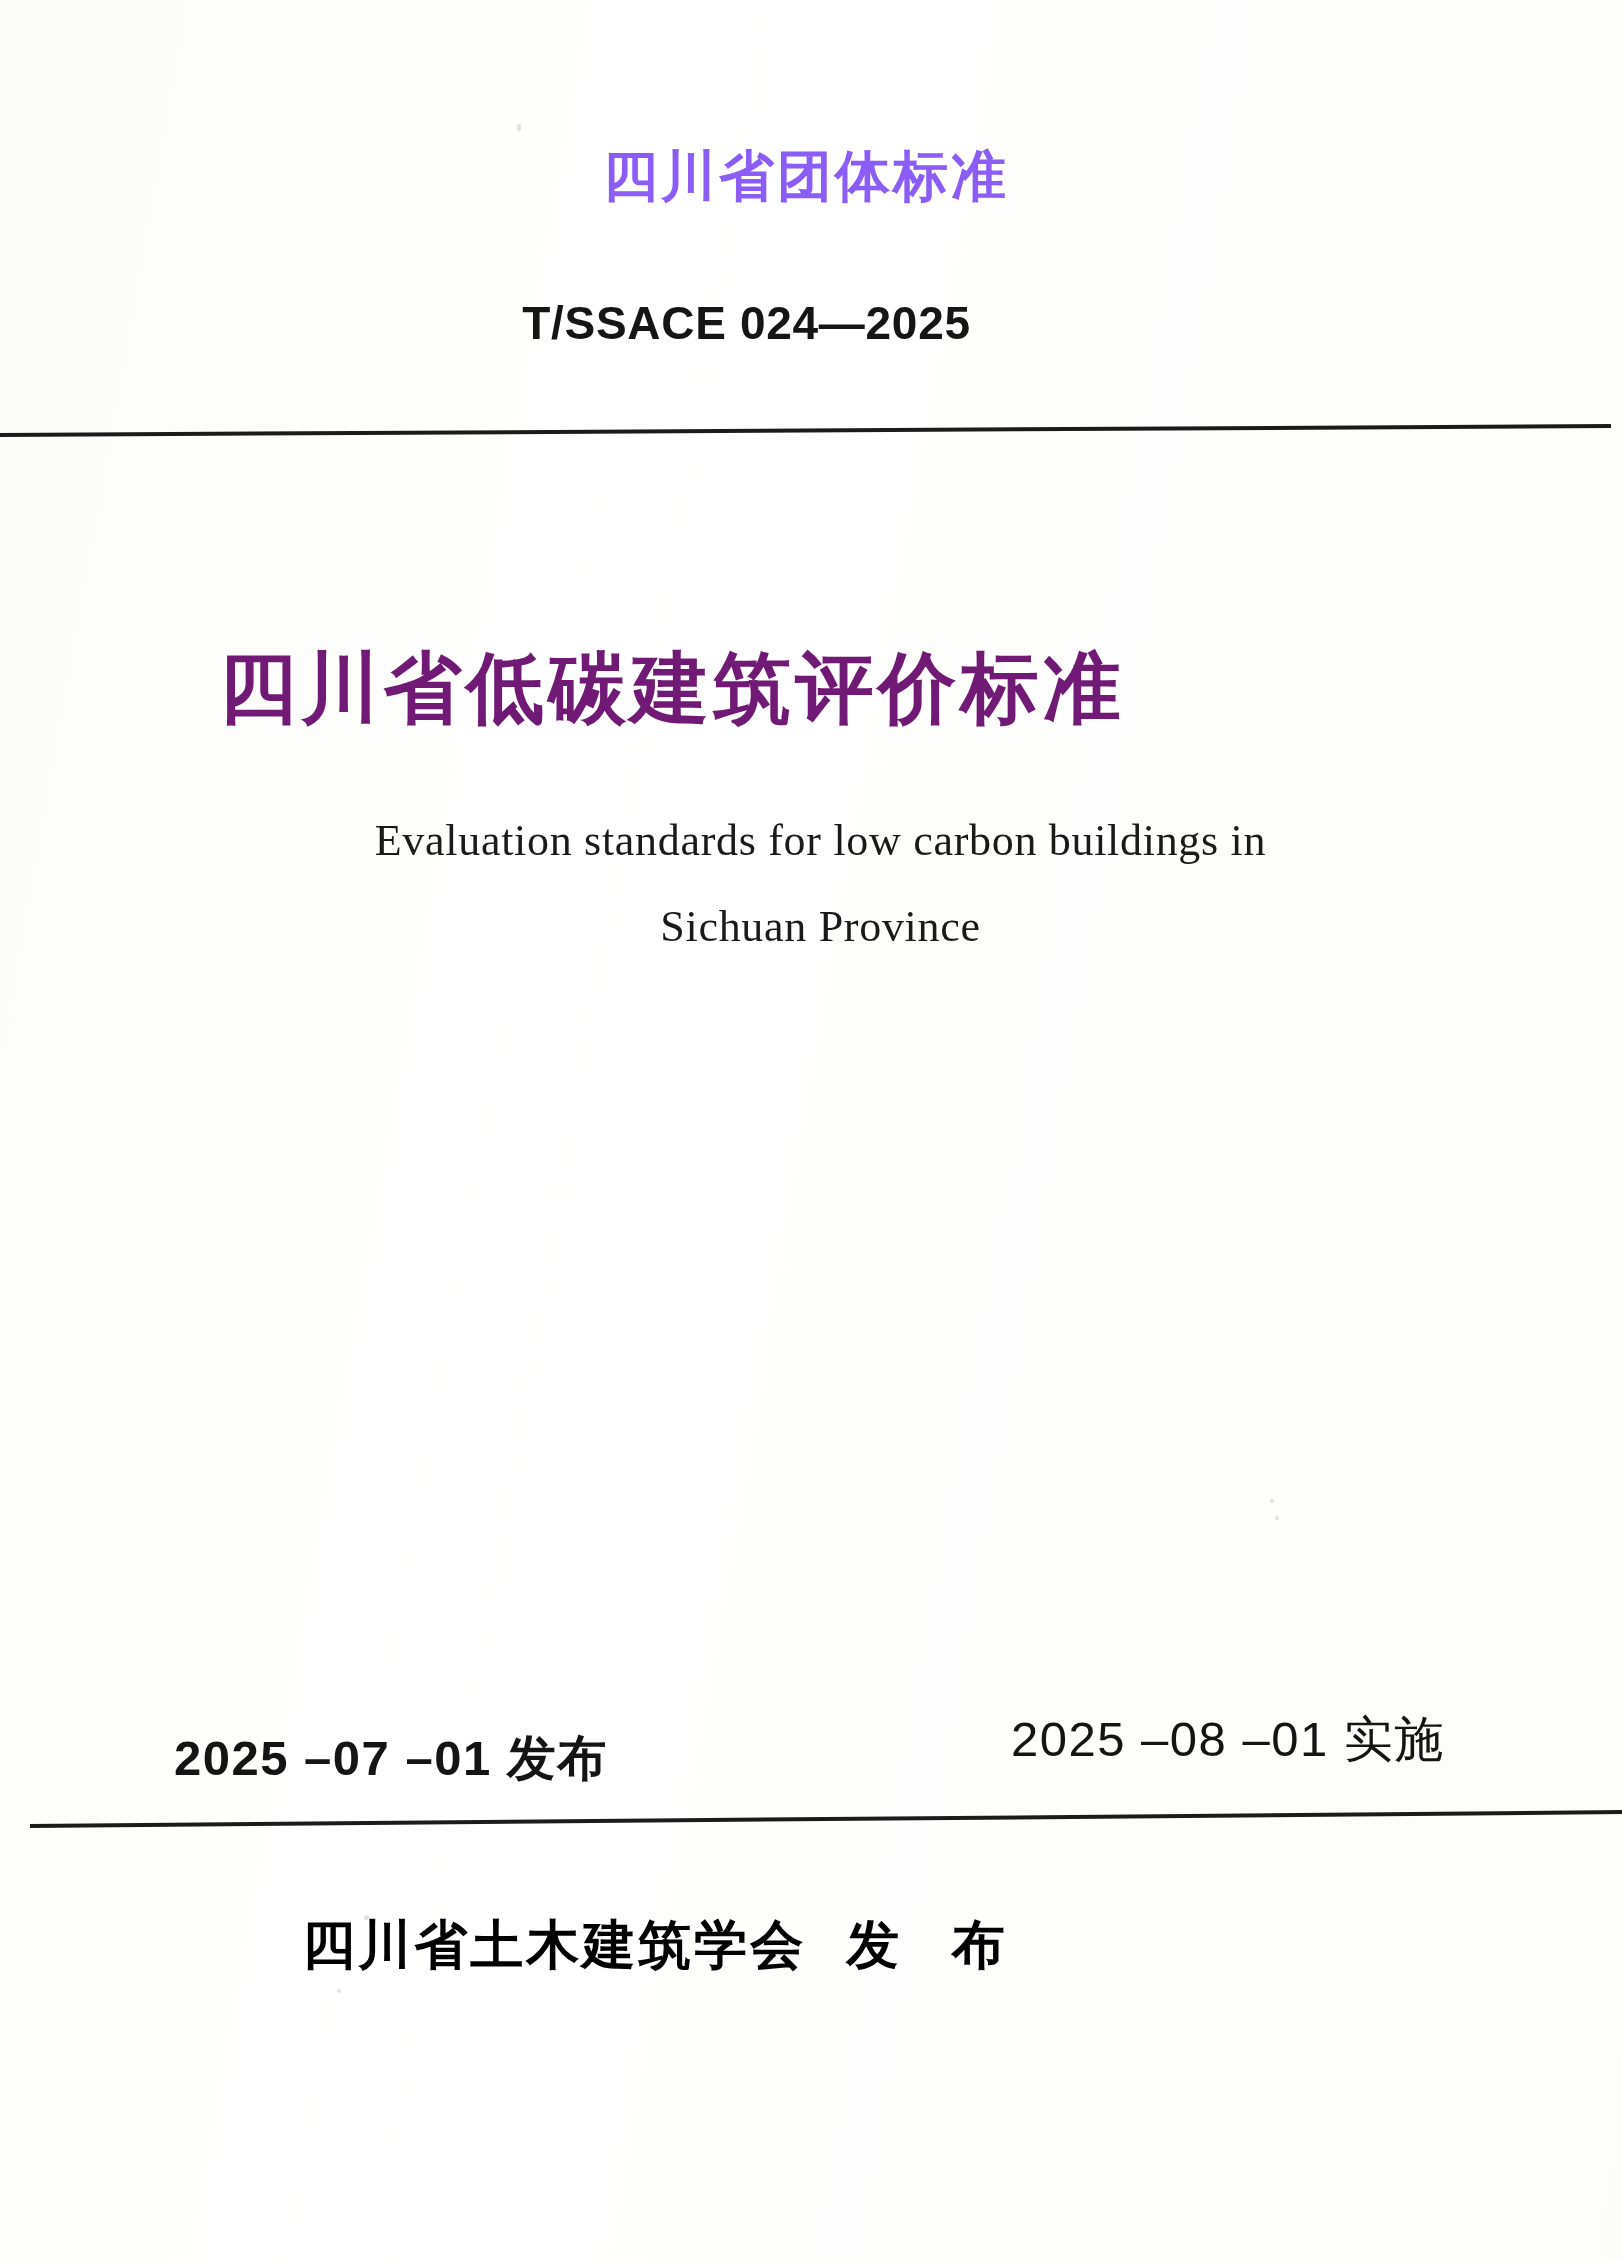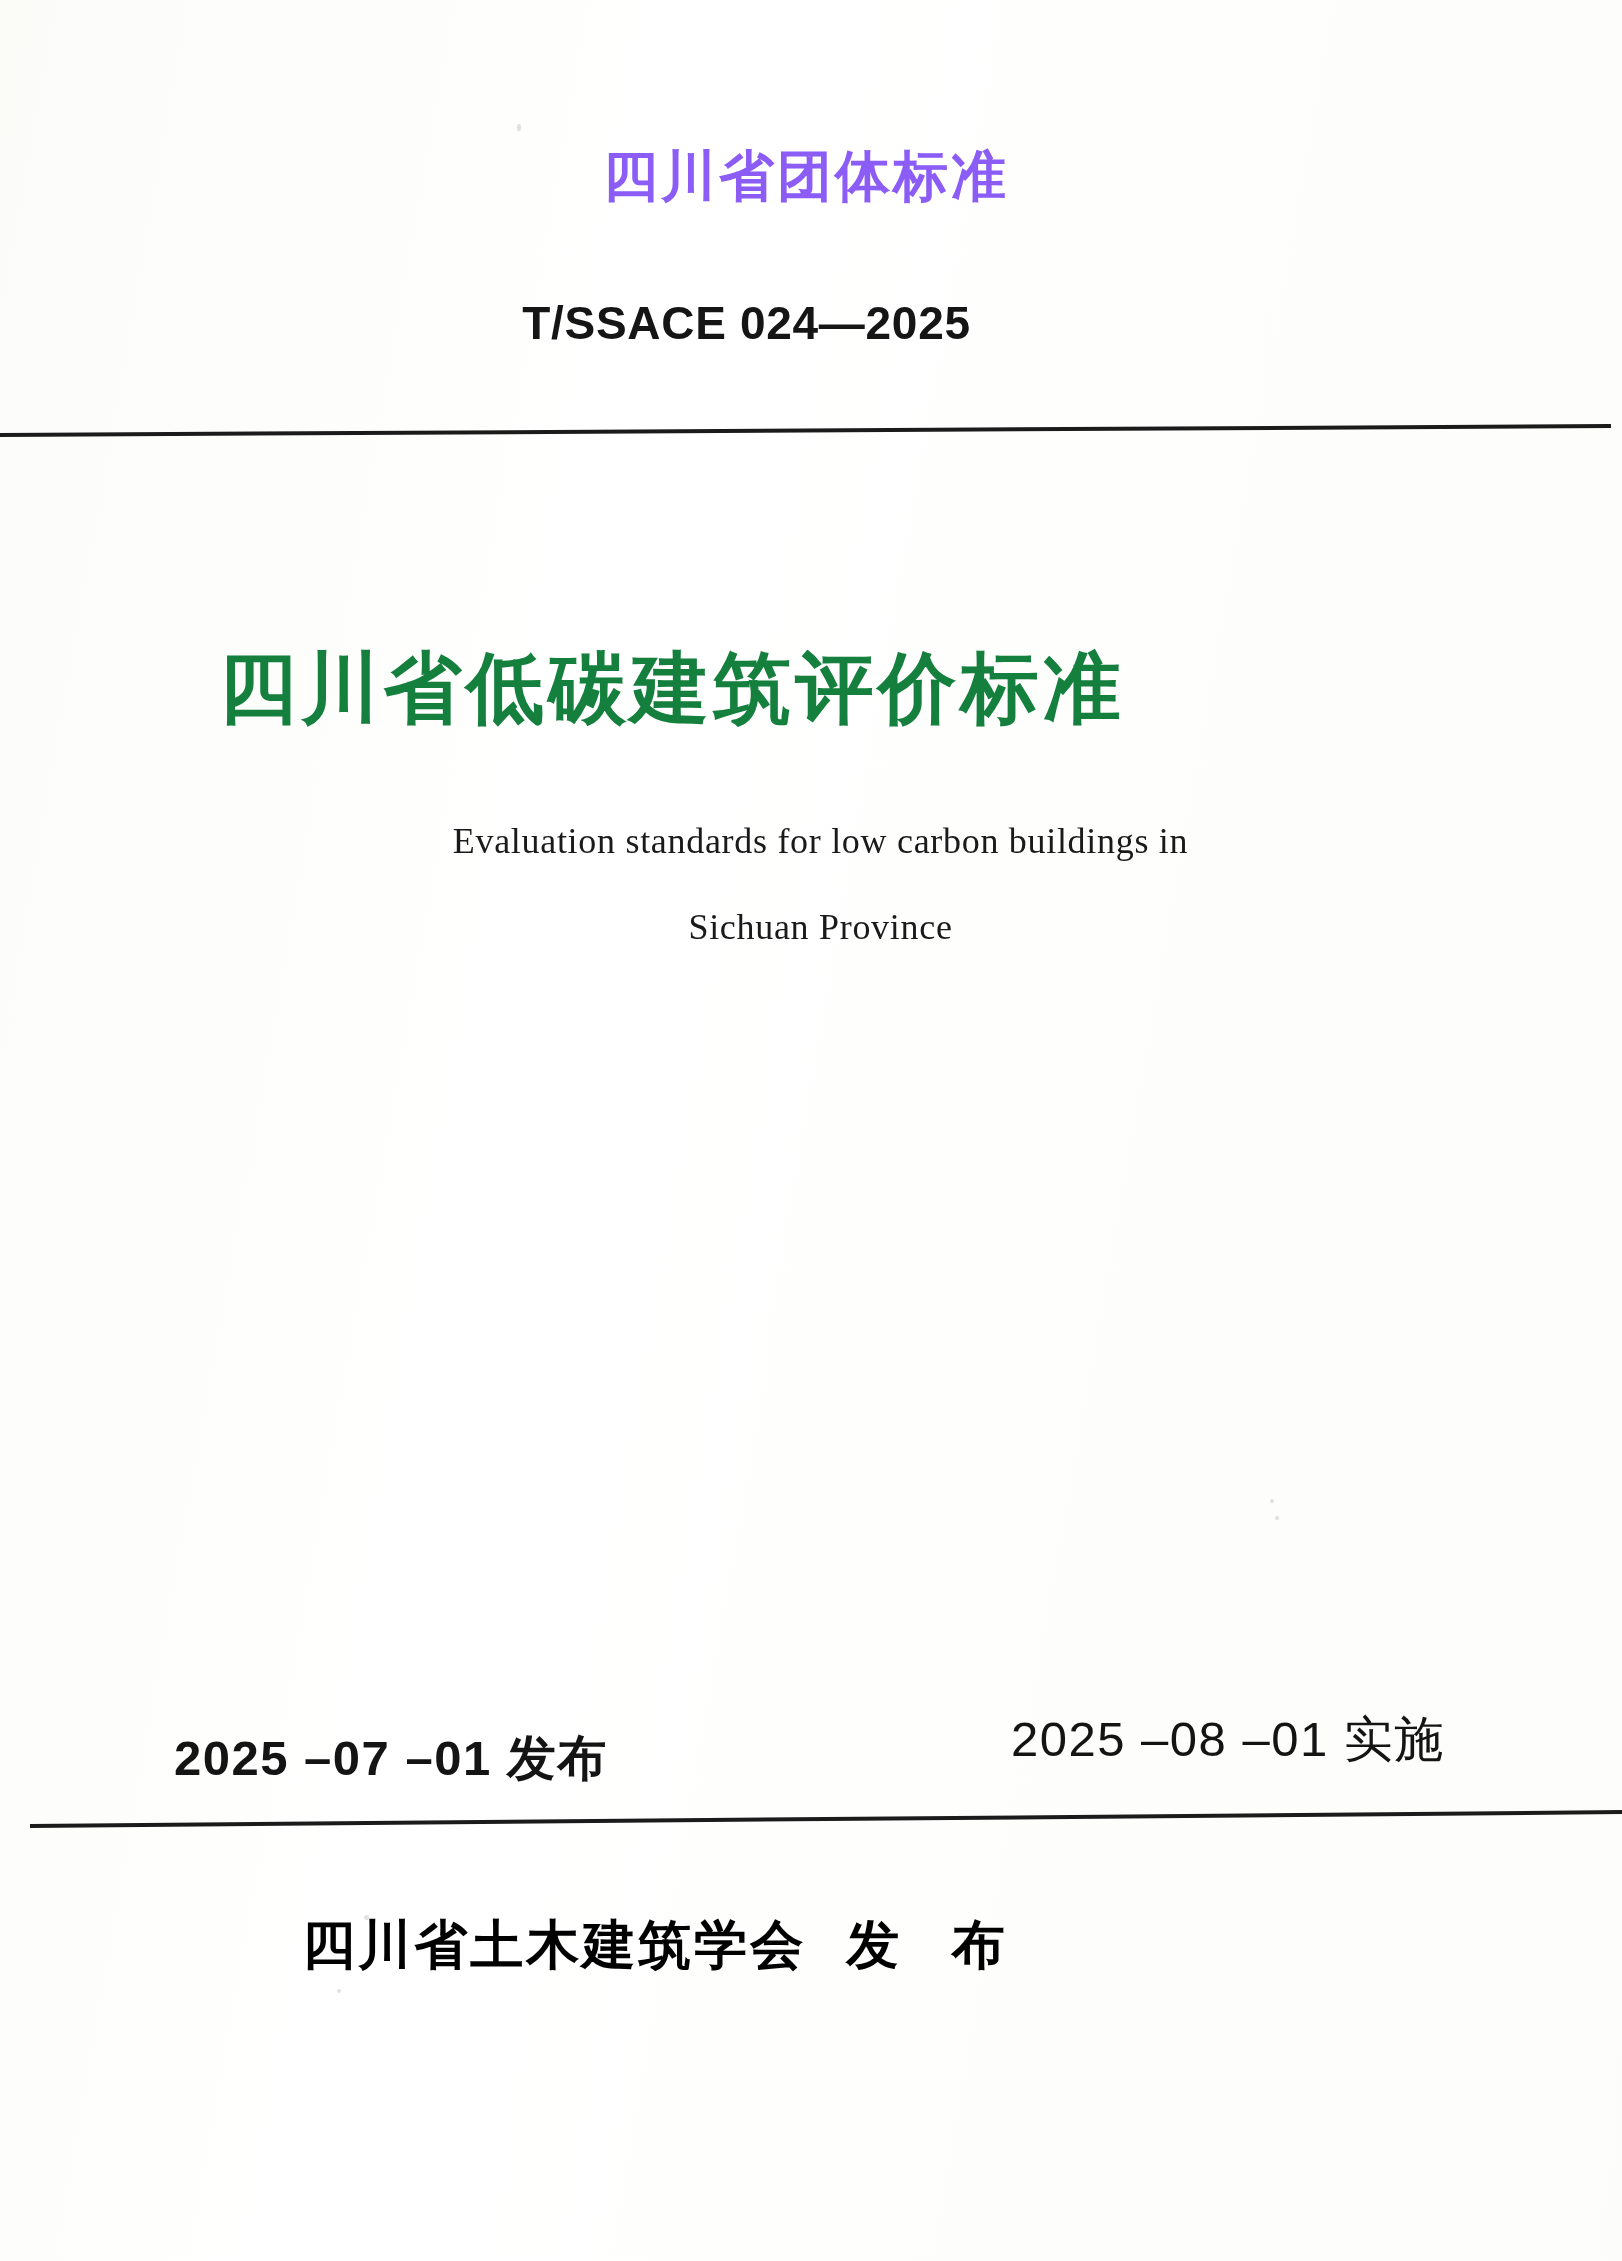--- a/index.html
+++ b/index.html
@@ -64,31 +64,31 @@
   .title-cn {
     position: absolute;
     top: 637px;
     left: 0;
     width: 1344px;
     text-align: center;
     font-family: "Liberation Sans", sans-serif;
     font-weight: bold;
     font-size: 78px;
     letter-spacing: 4.4px;
-    color: #15803d;
+    color: #701a75;
   }
 
   .title-en {
     position: absolute;
     top: 798px;
     left: 244px;
     width: 1153px;
     text-align: center;
     font-family: "Liberation Serif", serif;
-    font-size: 36px;
+    font-size: 44px;
     line-height: 86px;
     letter-spacing: 0.7px;
     color: #1a1a1a;
   }
 
   .dates-row {
     position: absolute;
     top: 1714px;
     left: 0;
     width: 1623px;

